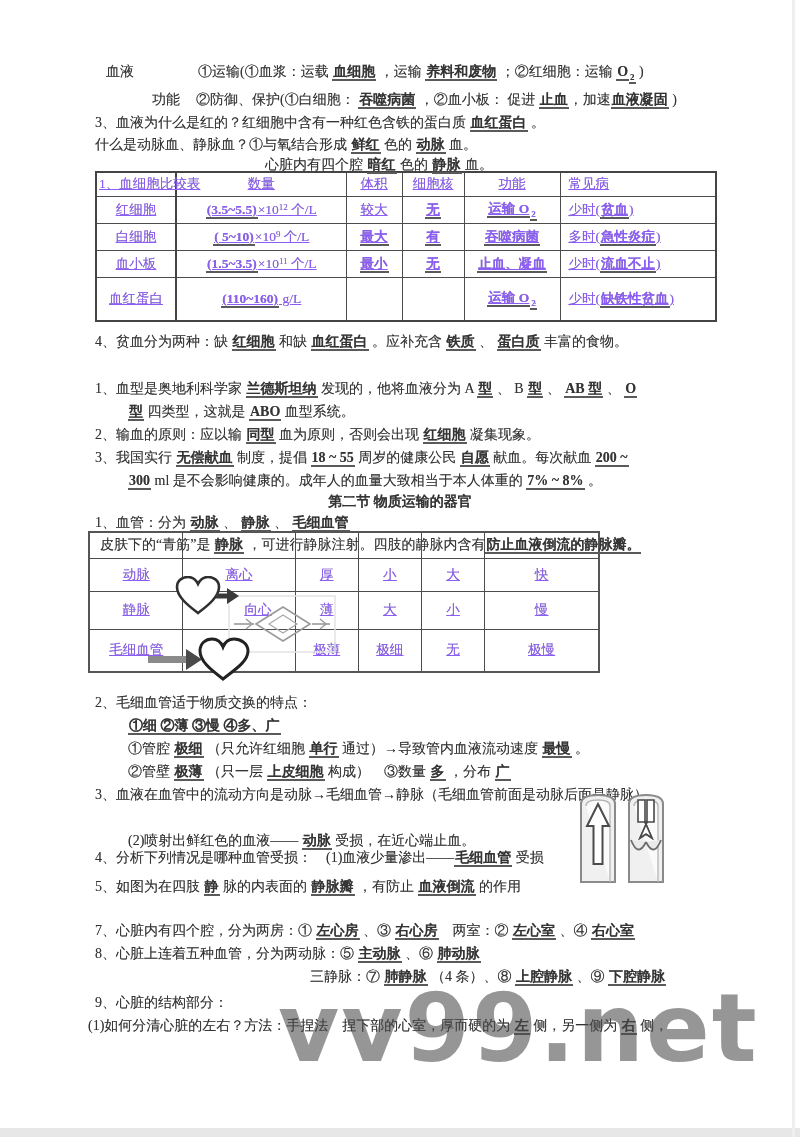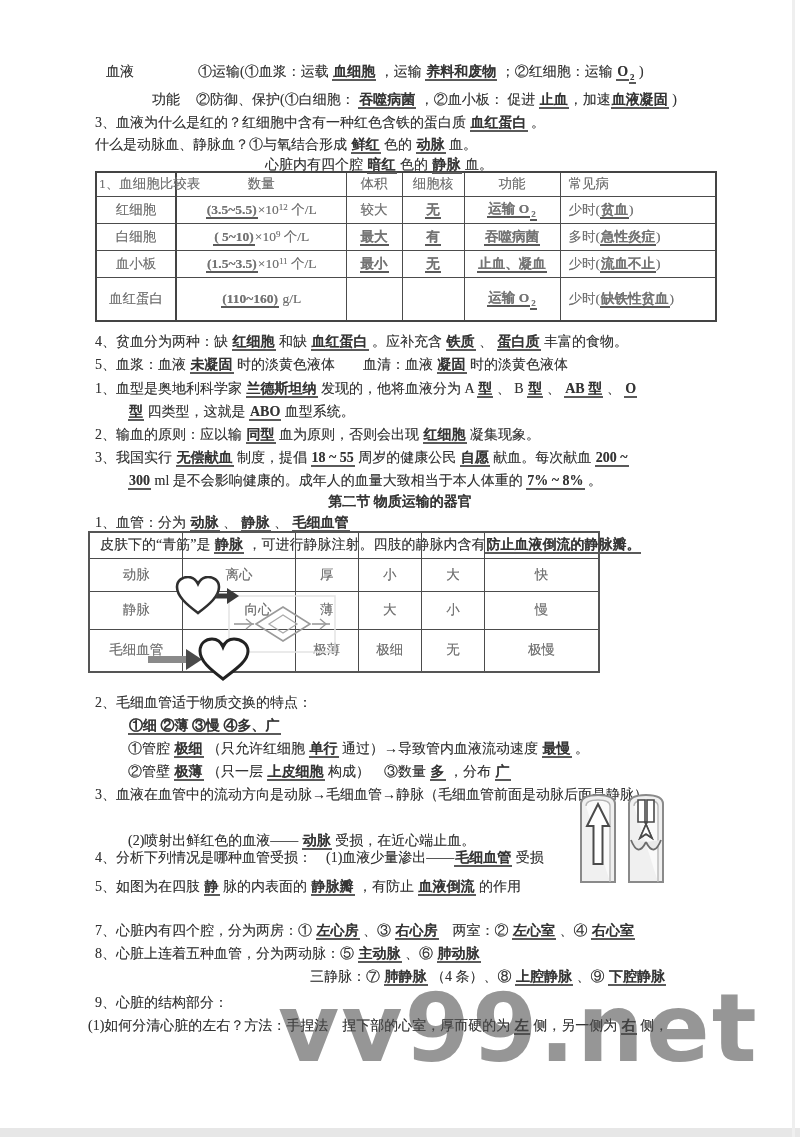--- a/index.html
+++ b/index.html
@@ -5,21 +5,21 @@
   html,body{margin:0;padding:0;background:#fff;}
   .page{position:relative;width:800px;height:1137px;background:#ffffff;overflow:hidden;
         font-family:"Liberation Serif","DejaVu Serif",serif;color:#343434;
         text-shadow:0 0 .4px rgba(80,80,80,.55);}
   .ln{position:absolute;white-space:nowrap;font-size:14px;line-height:20px;}
   .ans{font-weight:700;border-bottom:2px solid #5a5a5a;padding:0 1px;}
   .bd{font-weight:400;}
   sub{font-size:9px;vertical-align:-4px;}
   sup{font-size:9px;vertical-align:4px;}
   table{position:absolute;border-collapse:collapse;table-layout:fixed;
-        font-size:13.5px;text-align:center;color:#737373;}
+        font-size:13.5px;text-align:center;color:#8b5cf6;text-decoration:underline;}
   td{border:1.5px solid #4c4c4c;padding:0 2px;overflow:visible;}
   .t1{border:2.5px solid #444;}
   .t2{border:2px solid #555;}
   .t1 td:first-child{border-right:2.5px solid #444;}
   .t1 td:last-child{text-align:left;padding-left:8px;}
   .hcell{text-align:left;white-space:nowrap;}
   .wm{position:absolute;left:278px;top:982px;font-family:"DejaVu Sans",sans-serif;
       font-weight:700;font-size:94px;line-height:1;color:rgba(40,40,40,.07);
       letter-spacing:2px;z-index:1;}
   .ico{position:absolute;z-index:6;}
@@ -93,21 +93,20 @@
       <td><span class="ans">(110~160)</span><span> g/L</span></td>
       <td></td>
       <td></td>
       <td><span class="ans">运输 O</span><sub class="ans">2</sub></td>
       <td><span>少时(</span><span class="ans">缺铁性贫血</span><span>)</span></td>
     </tr>
   </tbody>
     </table>
 
   <div class="ln" style="left:95px;top:332px"><span>4、贫血分为两种：缺 </span><span class="ans">红细胞</span><span> 和缺 </span><span class="ans">血红蛋白</span><span> 。应补充含 </span><span class="ans">铁质</span><span> 、 </span><span class="ans">蛋白质</span><span> 丰富的食物。</span></div>
-  <div class="ln" style="left:95px;top:355px"><span>5、血浆：血液 </span><span class="ans">未凝固</span><span> 时的淡黄色液体　　血清：血液 </span><span class="ans">凝固</span><span> 时的淡黄色液体</span></div>
   <div class="ln" style="left:95px;top:379px"><span>1、血型是奥地利科学家 </span><span class="ans">兰德斯坦纳</span><span> 发现的，他将血液分为 A </span><span class="ans">型</span><span> 、 B </span><span class="ans">型</span><span> 、 </span><span class="ans">AB 型</span><span> 、 </span><span class="ans">O</span></div>
   <div class="ln" style="left:128px;top:402px"><span class="ans">型</span><span> 四类型，这就是 </span><span class="ans">ABO</span><span> 血型系统。</span></div>
   <div class="ln" style="left:95px;top:425px"><span>2、输血的原则：应以输 </span><span class="ans">同型</span><span> 血为原则，否则会出现 </span><span class="ans">红细胞</span><span> 凝集现象。</span></div>
   <div class="ln" style="left:95px;top:448px"><span>3、我国实行 </span><span class="ans">无偿献血</span><span> 制度，提倡 </span><span class="ans">18 ~ 55</span><span> 周岁的健康公民 </span><span class="ans">自愿</span><span> 献血。每次献血 </span><span class="ans">200 ~</span></div>
   <div class="ln" style="left:128px;top:471px"><span class="ans">300</span><span> ml 是不会影响健康的。成年人的血量大致相当于本人体重的 </span><span class="ans">7% ~ 8%</span><span> 。</span></div>
 
   <div class="ln ctr" style="top:492px">第二节 物质运输的器官</div>
 
   <div class="ln" style="left:95px;top:513px"><span>1、血管：分为 </span><span class="ans">动脉</span><span> 、 </span><span class="ans">静脉</span><span> 、 </span><span class="ans">毛细血管</span></div>
 

